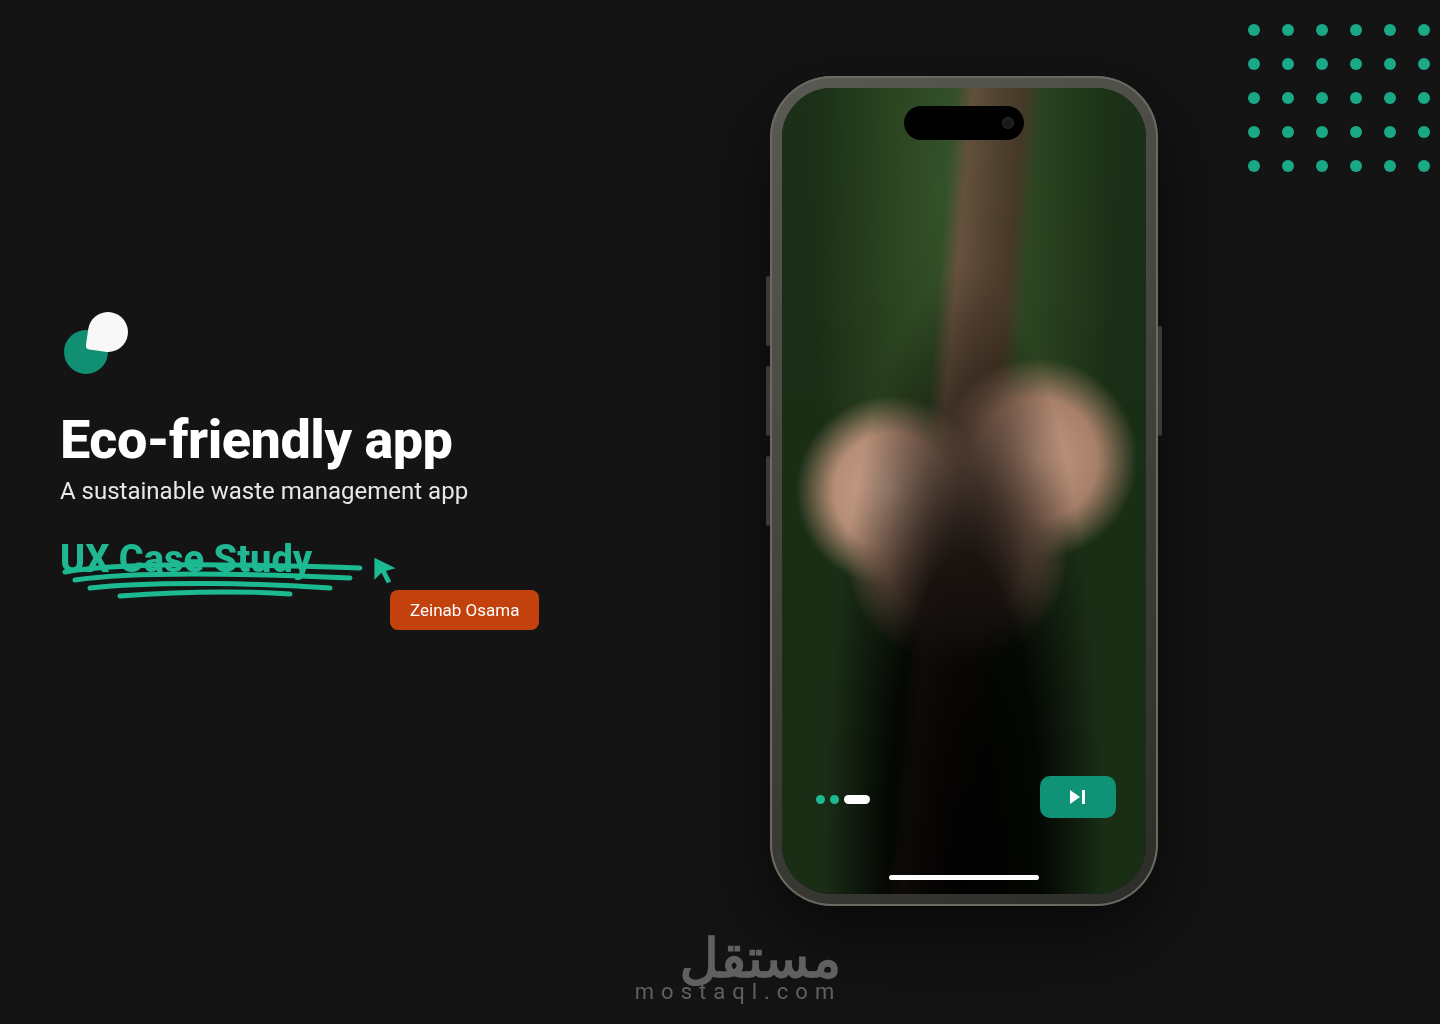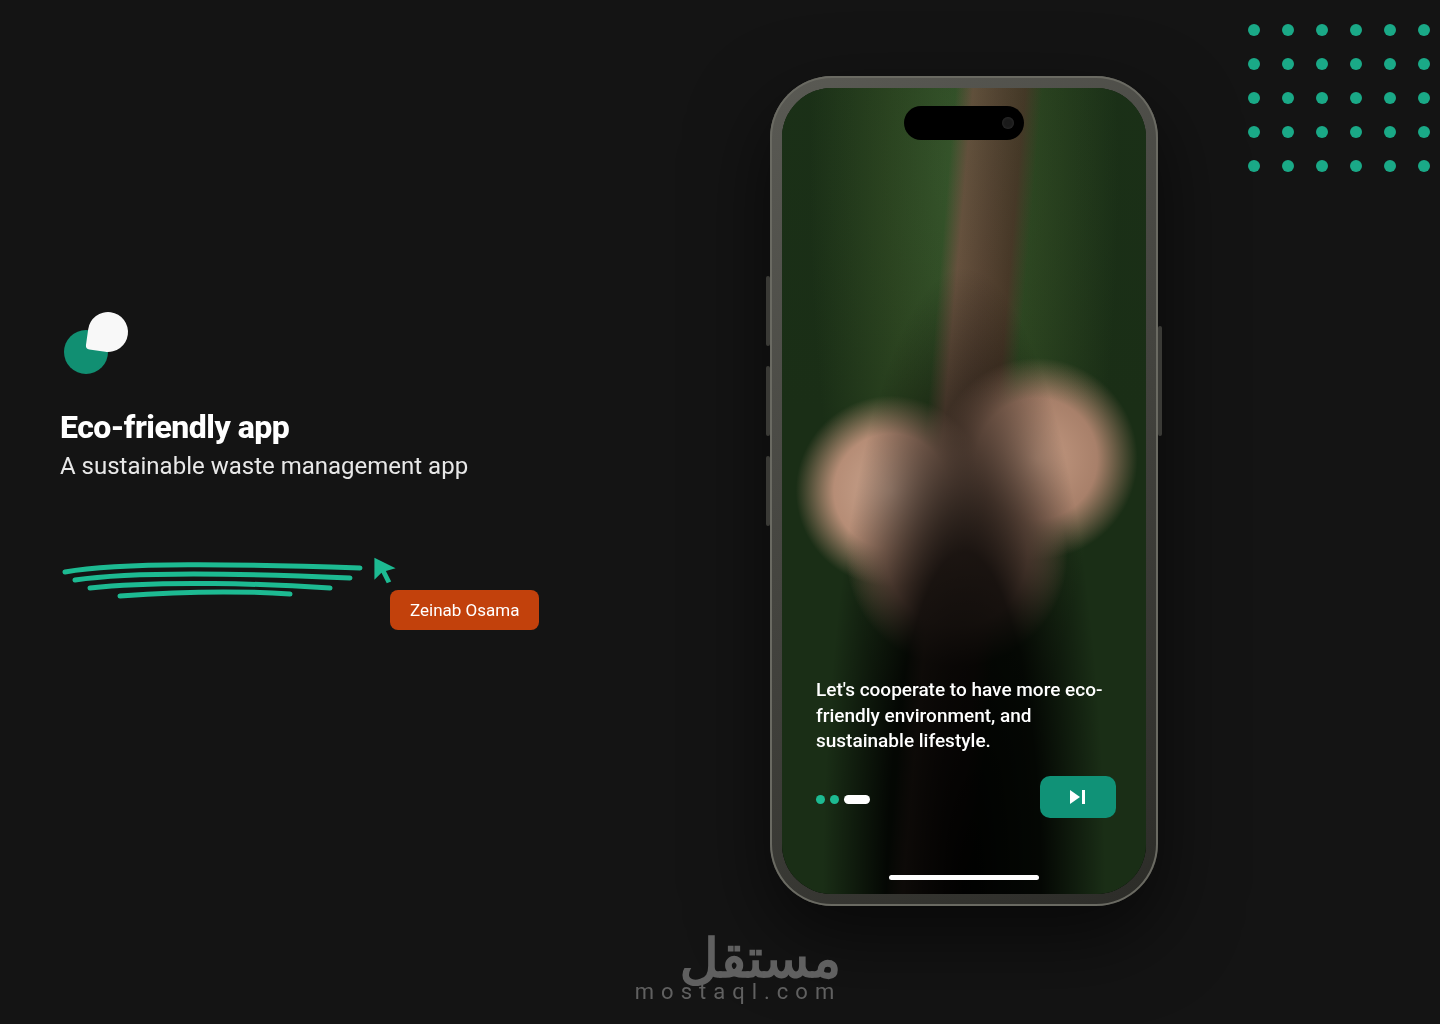--- a/index.html
+++ b/index.html
@@ -51,21 +51,21 @@
   .logo .leaf {
     position: absolute;
     width: 40px; height: 40px;
     background: #f8f8f8;
     top: 2px; left: 28px;
     border-radius: 50% 50% 50% 4px;
     transform: rotate(8deg);
   }
 
   .intro h1 {
-    font-size: 32px;
+    font-size: 54px;
     font-weight: 800;
     letter-spacing: -0.5px;
     margin-bottom: 6px;
   }
   .intro .subtitle {
     font-size: 24px;
     font-weight: 400;
     color: #e8e8e8;
     margin-bottom: 32px;
   }
@@ -272,39 +272,39 @@
     <span></span>
 </div>
 
 <div class="intro">
   <div class="logo">
     <div class="circle"></div>
     <div class="leaf"></div>
   </div>
   <h1>Eco-friendly app</h1>
   <div class="subtitle">A sustainable waste management app</div>
+  <div class="case-study">UX Case Study</div>
 </div>
 
 <svg class="scribble" viewBox="0 0 310 40">
   <path d="M5 12 C 60 2, 180 4, 300 8 M15 20 C 80 10, 200 14, 290 18 M30 28 C 100 20, 210 24, 270 28 M60 36 C 140 30, 200 32, 230 34" stroke="#1dba92" stroke-width="5" fill="none" stroke-linecap="round"></path>
 </svg>
 
 <svg class="cursor" viewBox="0 0 30 34">
   <path d="M3 3 L27 15 L16 18 L22 30 L17 32 L11 20 L3 28 Z" fill="#1dba92"></path>
 </svg>
 
 <div class="author-tag">Zeinab Osama</div>
 
 <div class="phone">
   <div class="screen">
     <div class="island">
         <div class="cam"></div>
       </div>
     <div class="hero"></div>
-    <div class="overlay-text">Let's cooperate to have more eco-friendly environment, and sustainable lifestyle.</div>
     <div class="pager">
       <span class="dot"></span>
       <span class="dot"></span>
       <span class="pill"></span>
     </div>
     <div class="next-btn">
       <svg width="20" height="18" viewBox="0 0 20 18">
         <path d="M2 2 L12 9 L2 16 Z" fill="#fff"></path>
         <rect x="14" y="2" width="3" height="14" fill="#fff"></rect>
       </svg>

